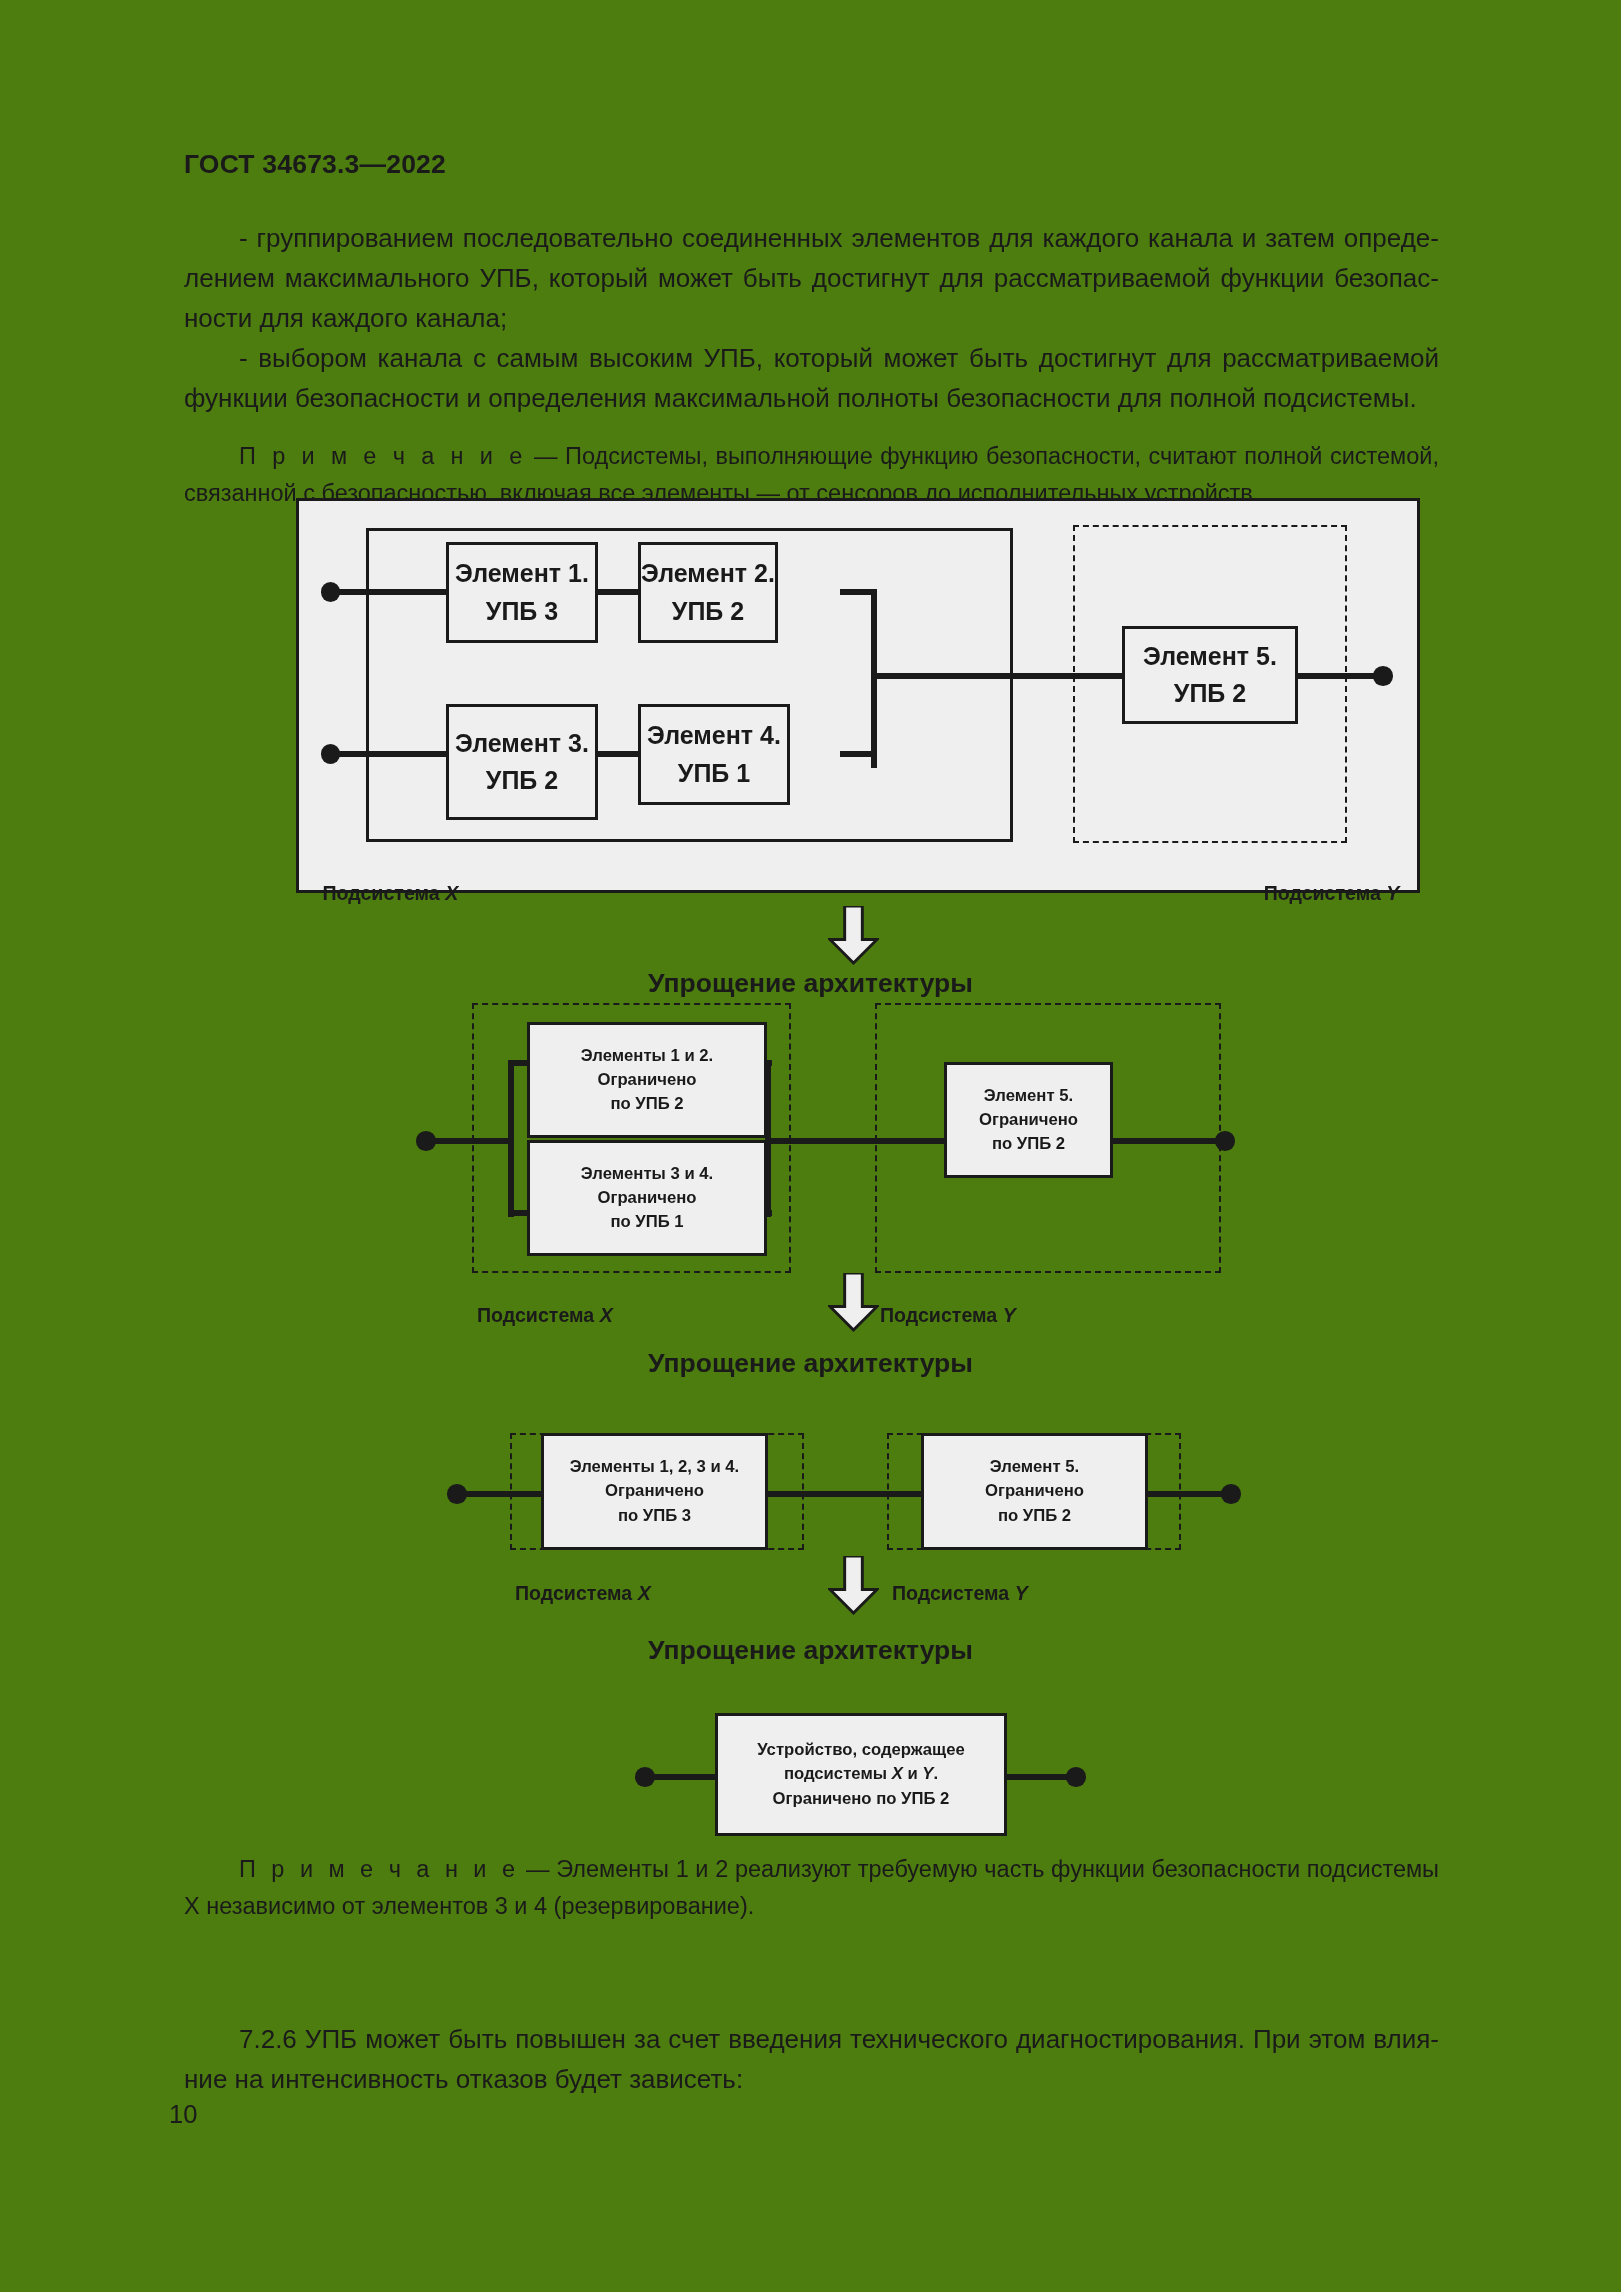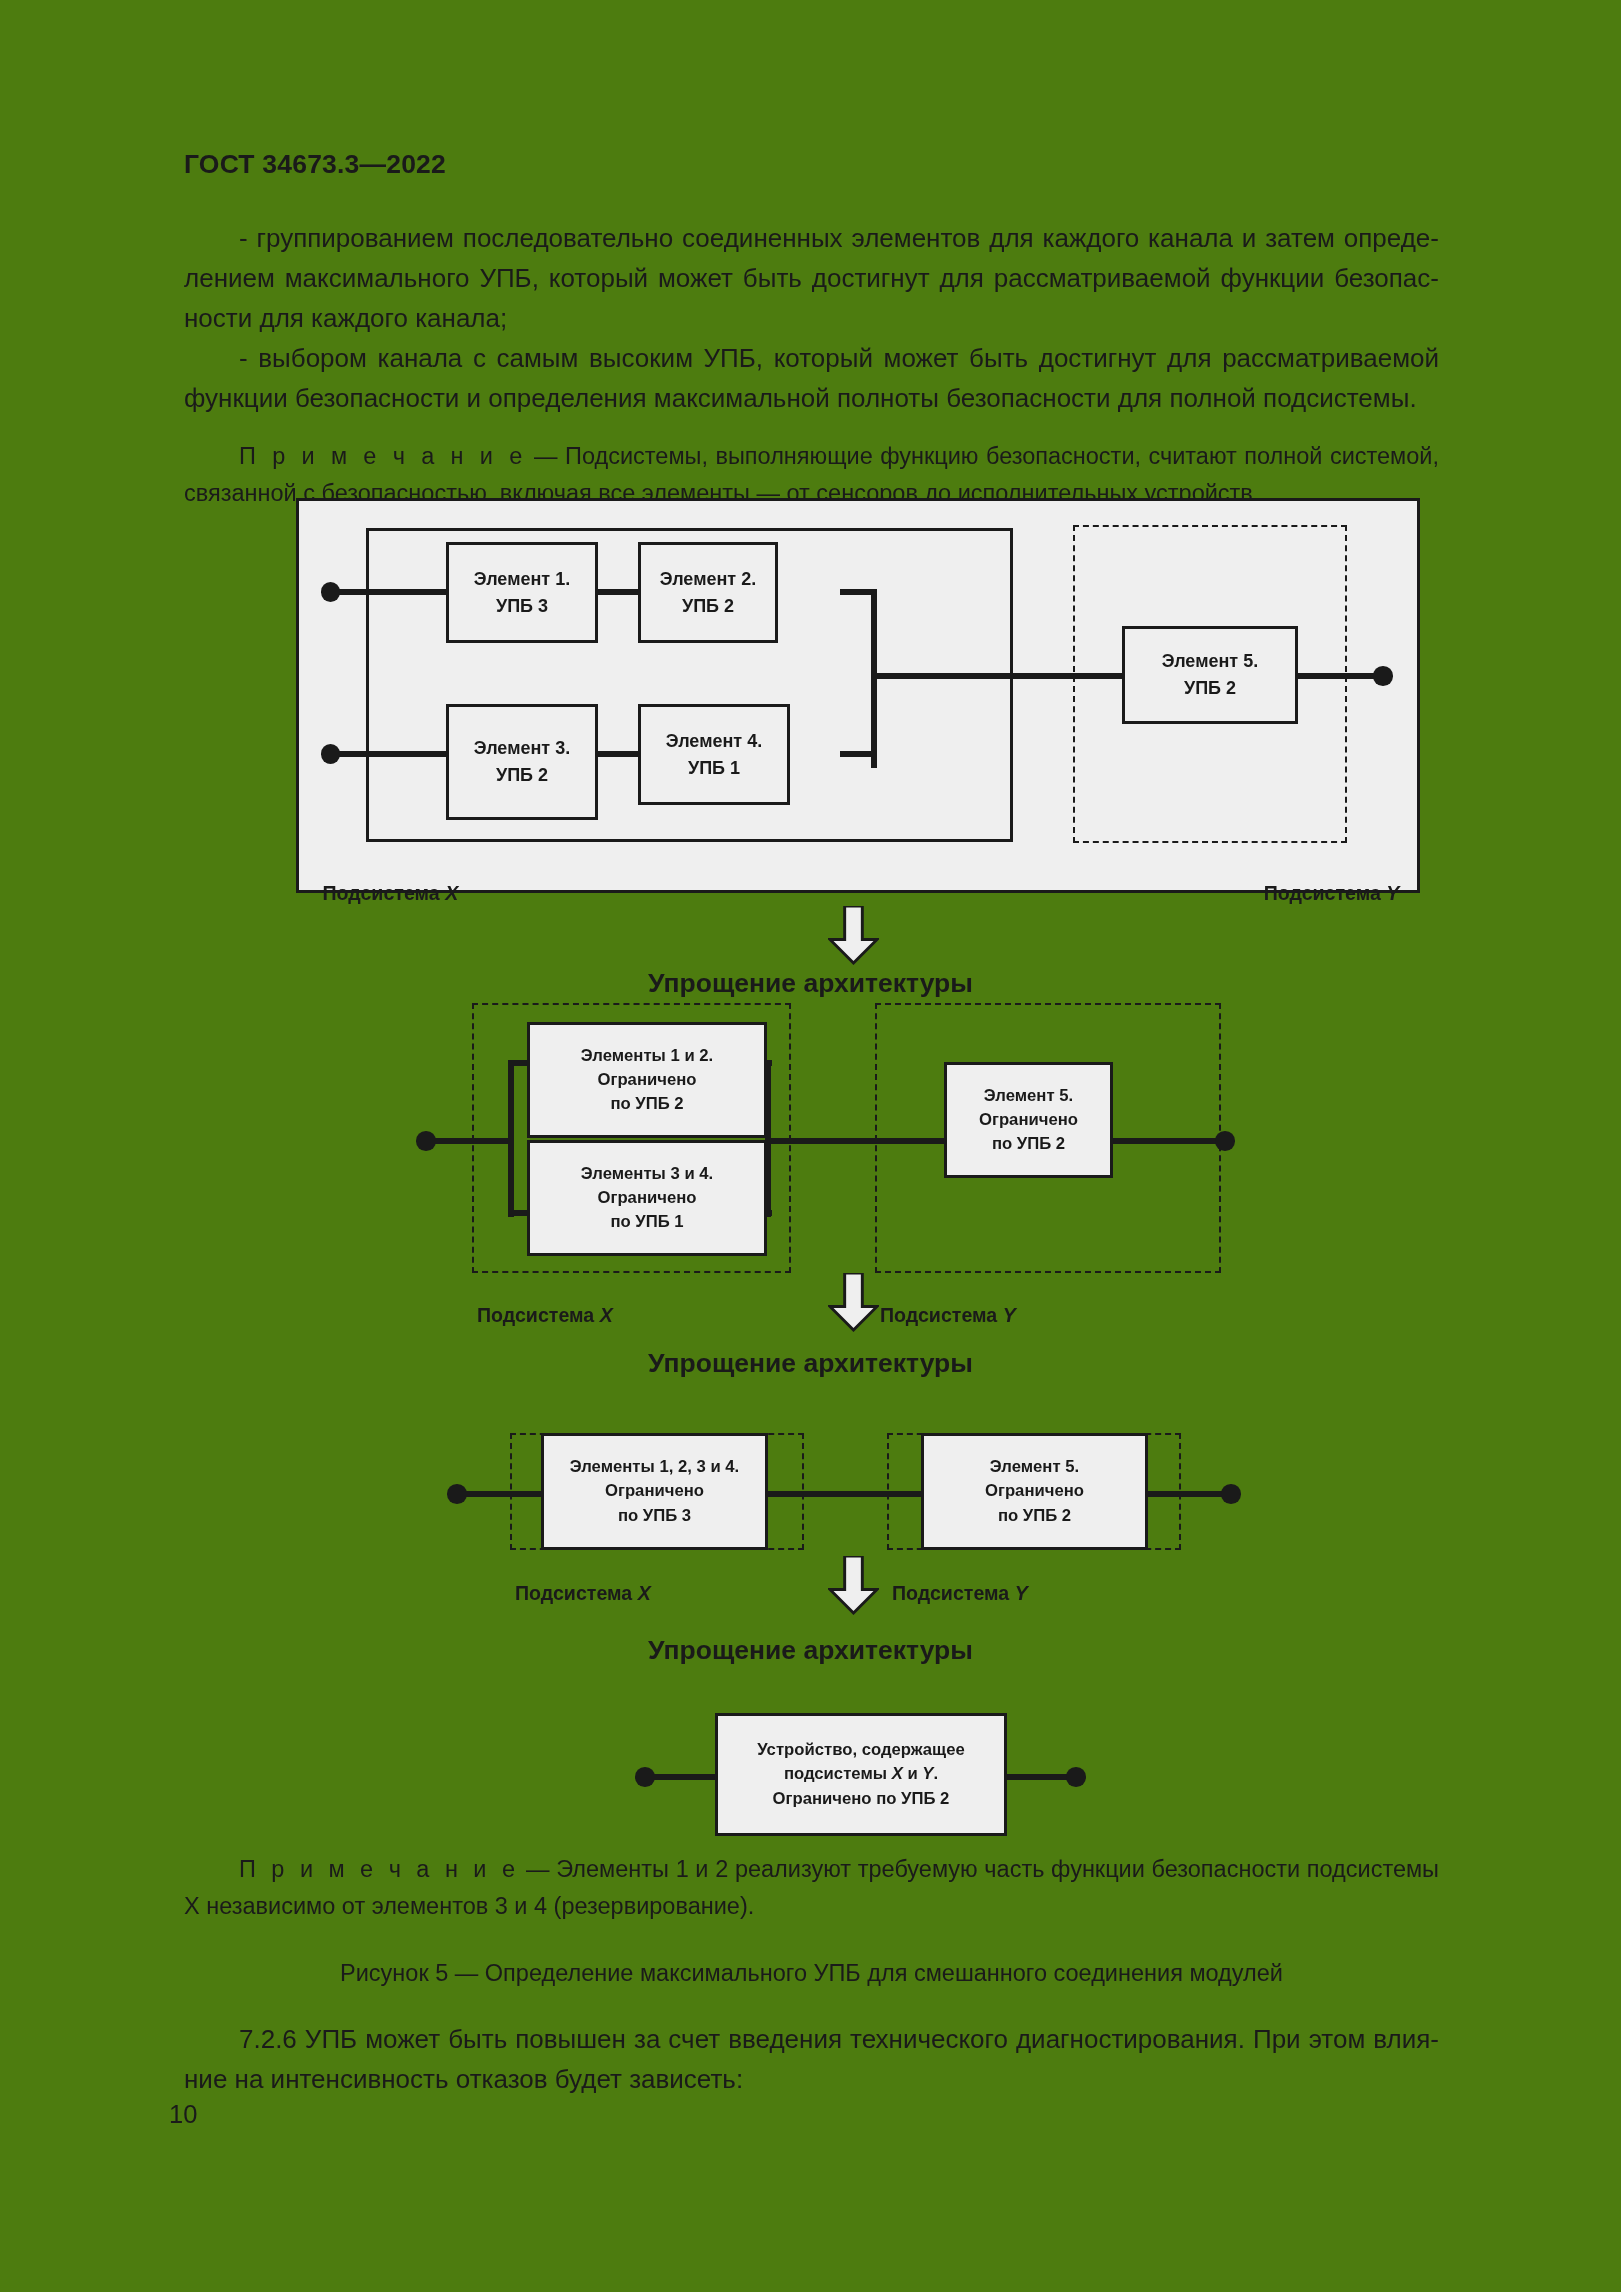--- a/index.html
+++ b/index.html
@@ -97,21 +97,21 @@
   }
   .elbox {
     position: absolute;
     border: 3.9px solid #1a1a1a;
     box-sizing: border-box;
     background: #efefef;
     display: flex;
     flex-direction: column;
     align-items: center;
     justify-content: center;
-    font-size: 18px;
+    font-size: 25px;
     font-weight: bold;
     line-height: 1.5;
     text-align: center;
   }
   .wire {
     position: absolute;
     background: #1a1a1a;
   }
   .node {
     position: absolute;
@@ -381,21 +381,20 @@
         <span>Ограничено по УПБ 2</span>
       </div>
     </div>
 
   </div>
 
   <div class="bottom-col">
     <p class="note"><span class="note-label">П р и м е ч а н и е</span><span> — Элементы 1 и 2 реализуют требуемую часть функции безопасности подсистемы X неза­висимо от элементов 3 и 4 (резервирование).</span></p>
   </div>
 
-  <div class="fig-caption">Рисунок 5 — Определение максимального УПБ для смешанного соединения модулей</div>
 
   <div class="tail-col">
     <p class="para">7.2.6 УПБ может быть повышен за счет введения технического диагностирования. При этом влия­ние на интенсивность отказов будет зависеть:</p>
   </div>
 
   <div class="page-num">10</div>
 
 </div>
 
 

